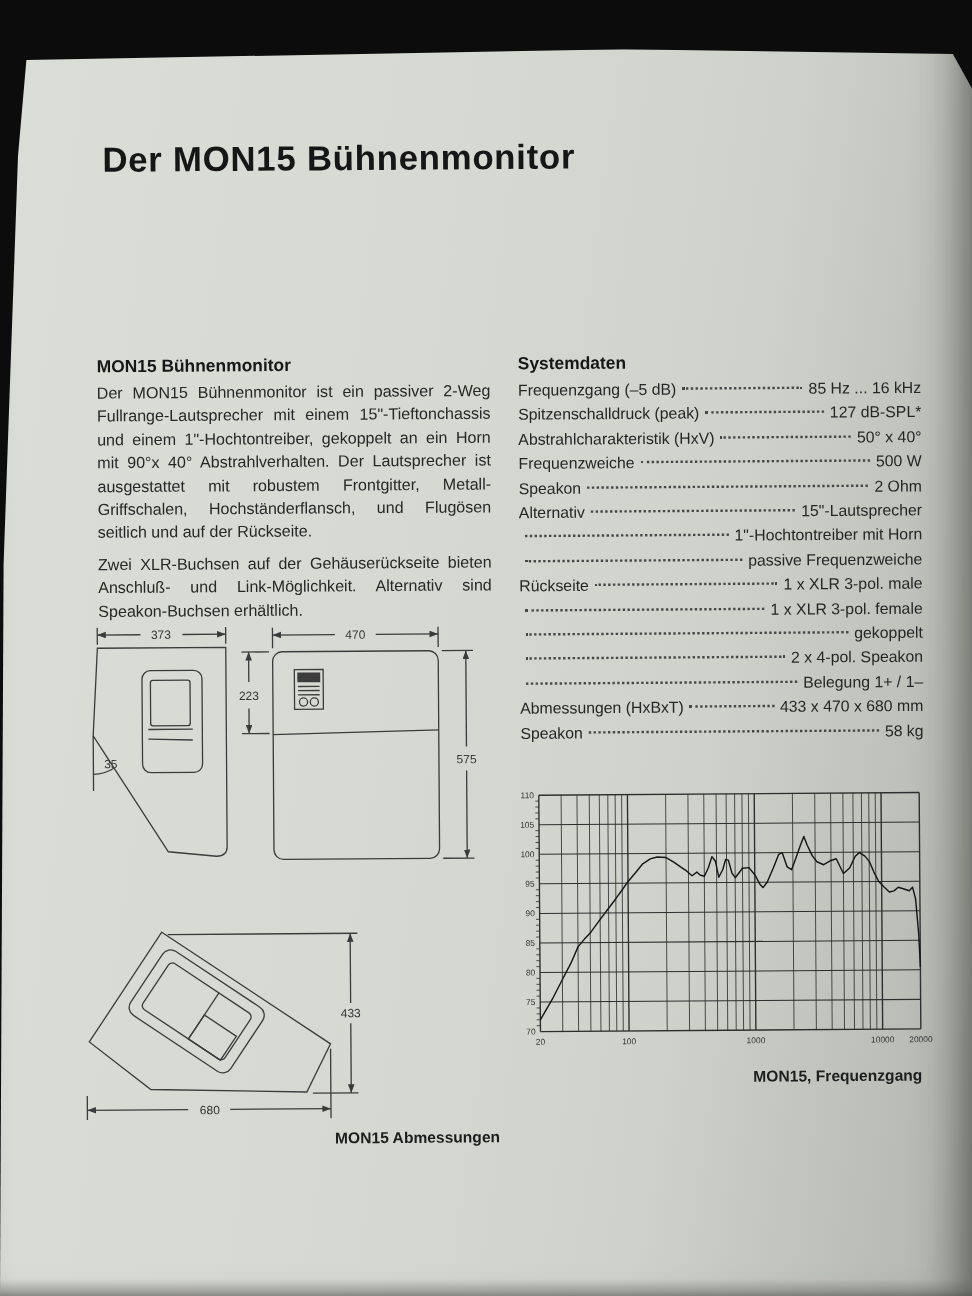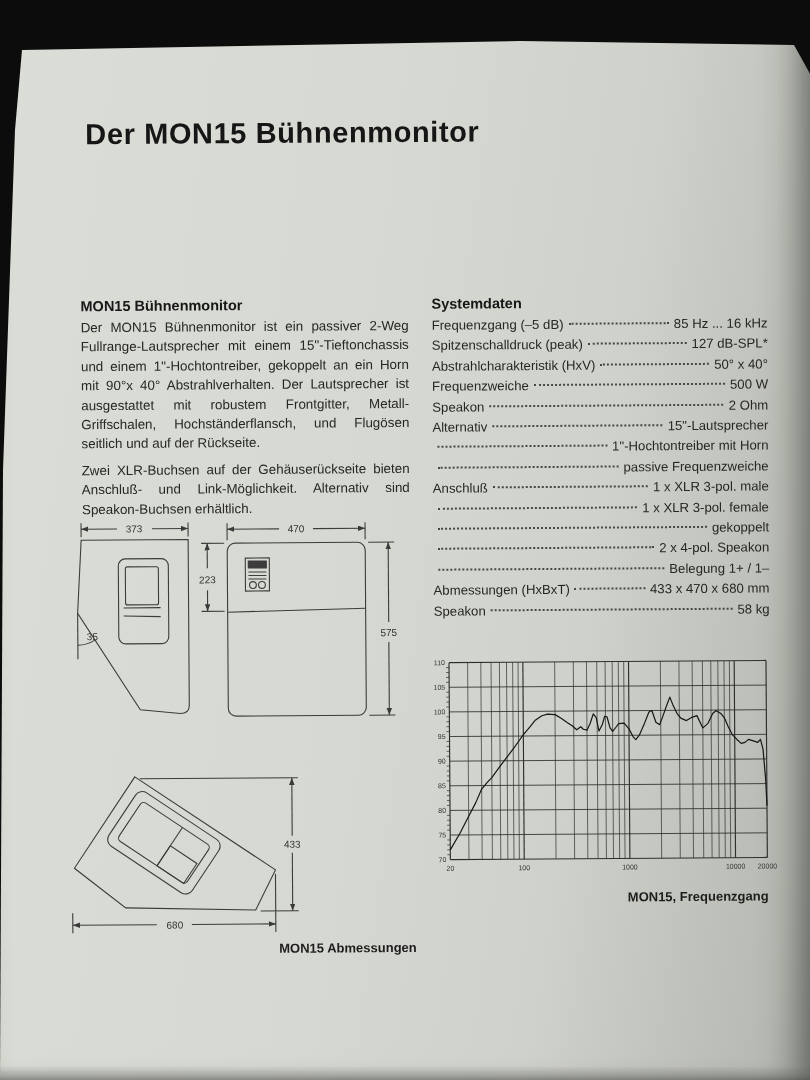--- a/index.html
+++ b/index.html
@@ -98,21 +98,21 @@
           </div>
           <div class="spec-row">
             <span class="spec-leader"></span>
             <span class="spec-value">1"-Hochtontreiber mit Horn</span>
           </div>
           <div class="spec-row">
             <span class="spec-leader"></span>
             <span class="spec-value">passive Frequenzweiche</span>
           </div>
           <div class="spec-row">
-            <span class="spec-label">Anschluß</span>
+            <span class="spec-label">Rückseite</span>
             <span class="spec-leader"></span>
             <span class="spec-value">1 x XLR 3-pol. male</span>
           </div>
           <div class="spec-row">
             <span class="spec-leader"></span>
             <span class="spec-value">1 x XLR 3-pol. female</span>
           </div>
           <div class="spec-row">
             <span class="spec-leader"></span>
             <span class="spec-value">gekoppelt</span>

